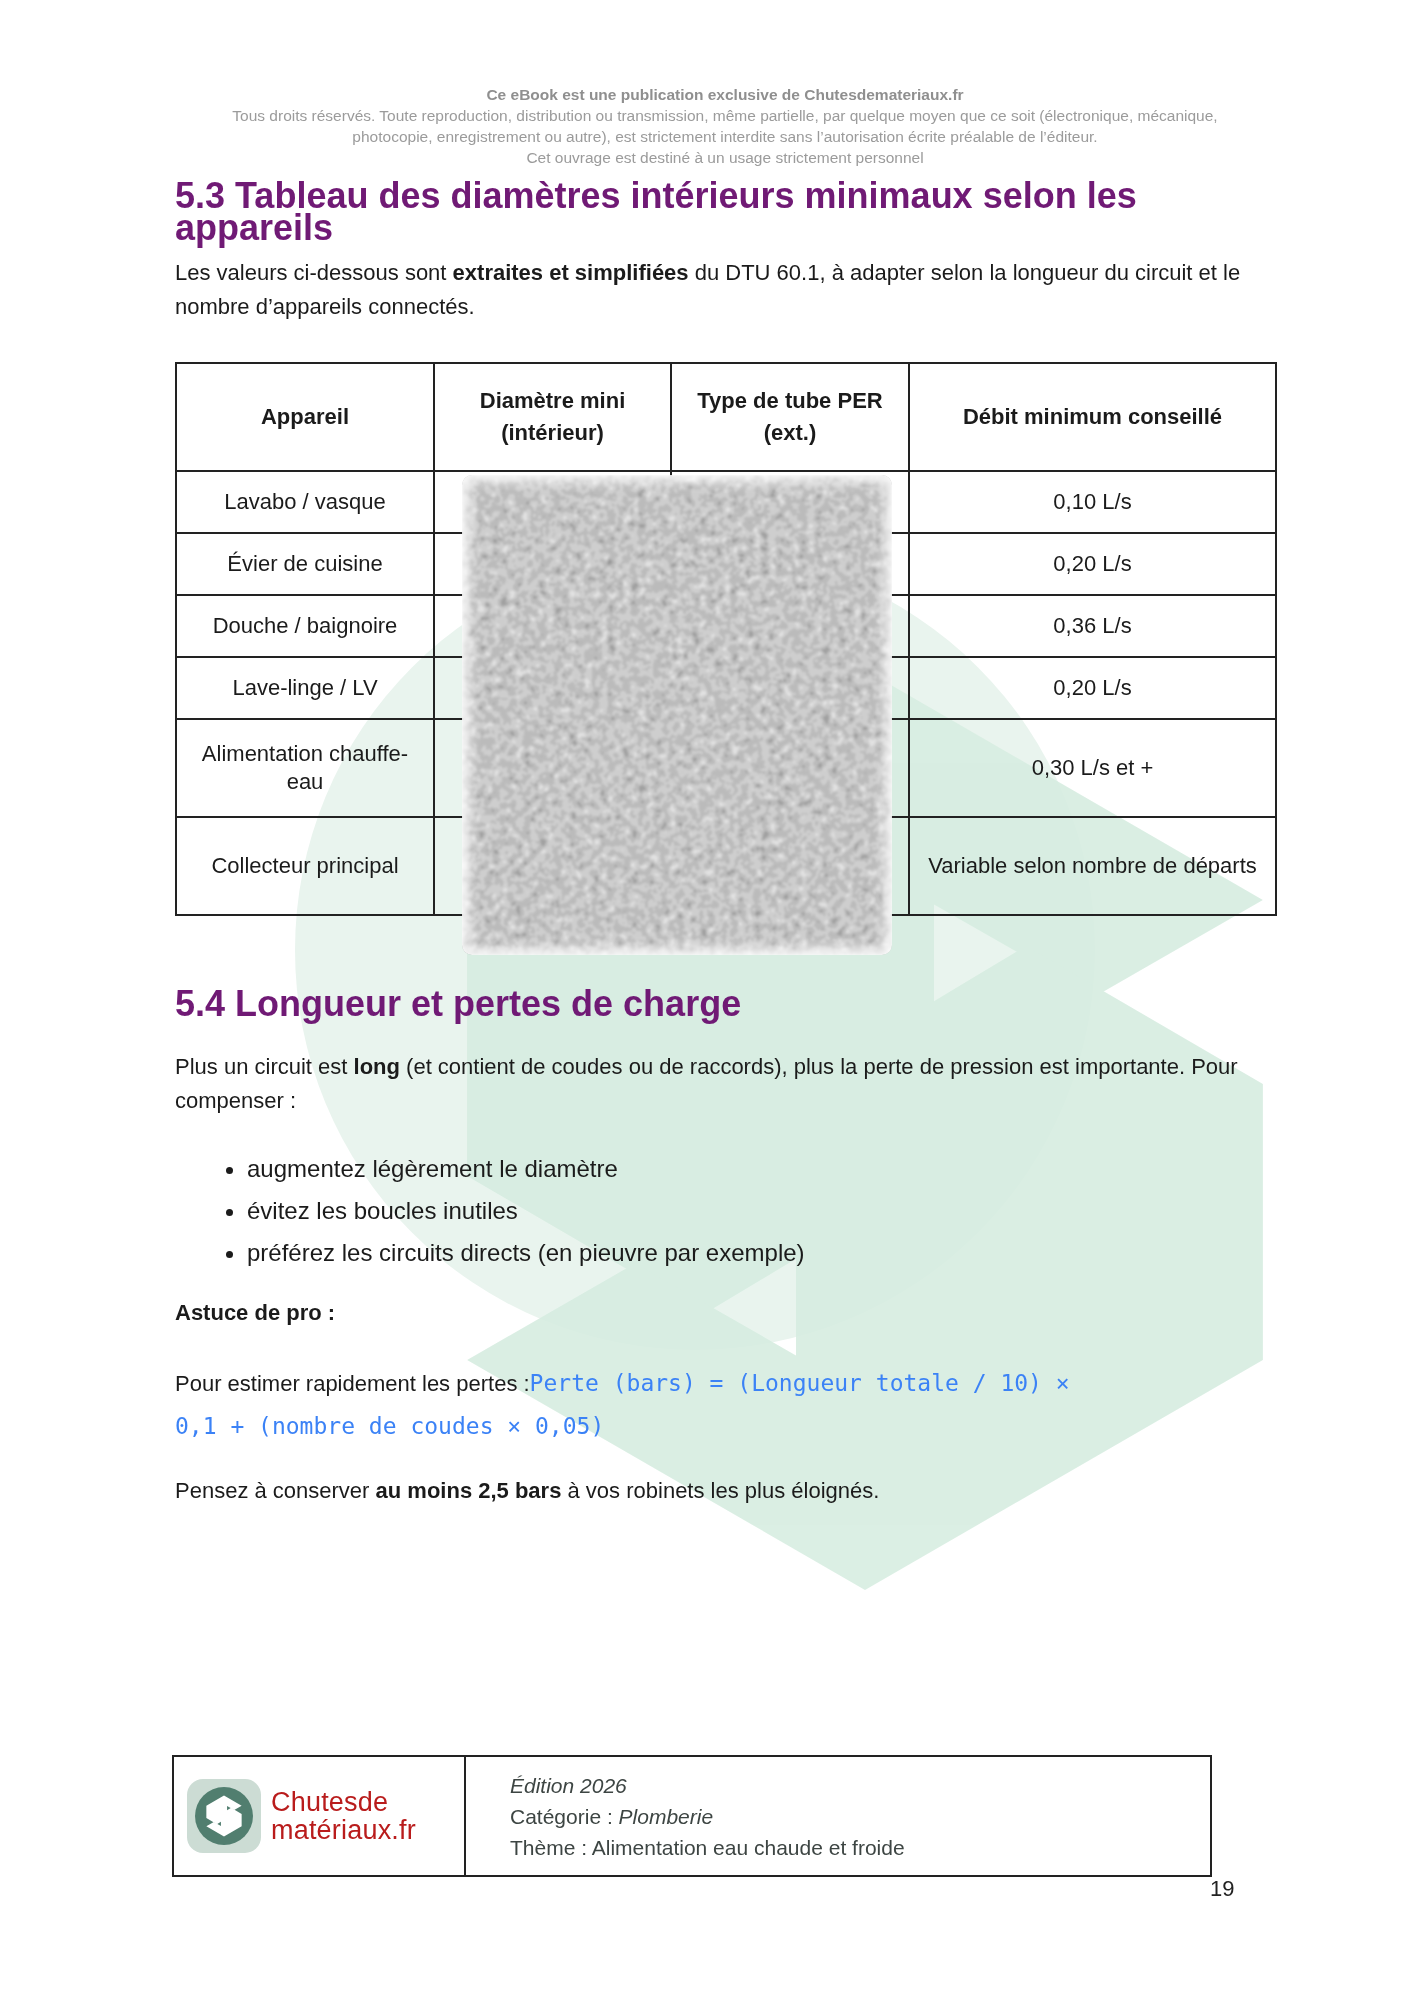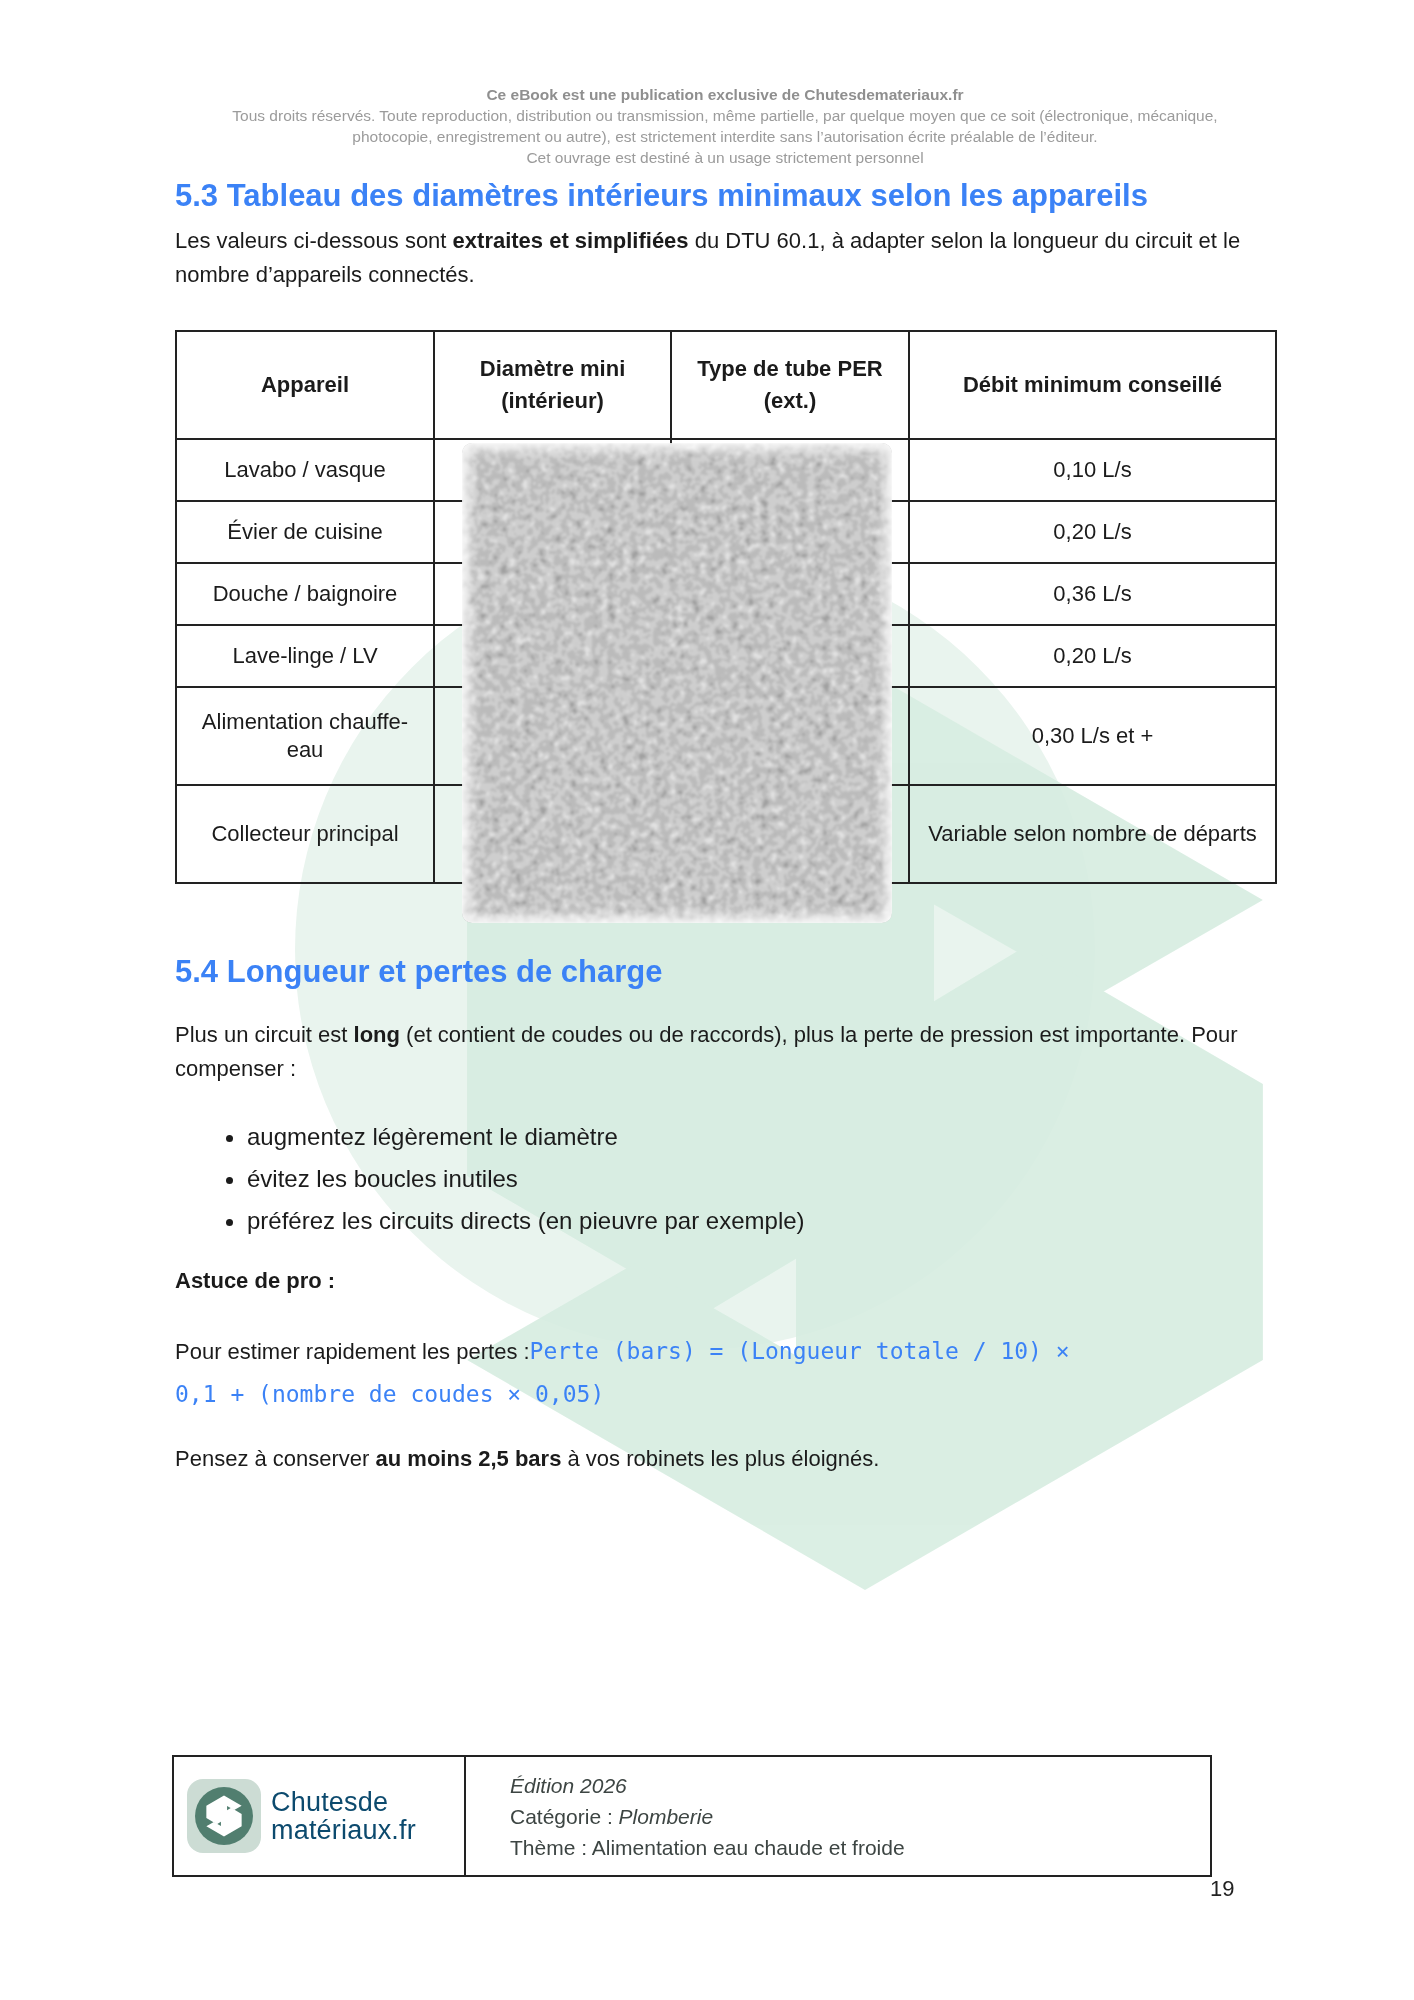--- a/index.html
+++ b/index.html
@@ -13,21 +13,21 @@
   }
   .watermark{position:absolute;left:0;top:0;z-index:0;pointer-events:none;}
   .content{position:relative;z-index:1;padding:0 139px 0 175px;}
 
   
   .disclaimer{margin:84px -40px 0 -40px;text-align:center;color:#9b9b9b;
     font-size:15.5px;line-height:21px;}
   .disclaimer .d1{font-weight:bold;color:#8f8f8f;}
 
   
-  h1{font-size:31px;line-height:32px;font-weight:bold;color:#3b82f6;margin:12px 0 0 0;}
+  h1{font-size:36px;line-height:32px;font-weight:bold;color:#701a75;margin:12px 0 0 0;}
   h1.h54{margin-top:72px;}
   p{margin:0;font-size:22px;line-height:34px;}
   .intro{margin-top:12px;}
   .b{font-weight:bold;}
 
   
   .tablewrap{position:relative;margin-top:38px;width:901px;}
   table{border-collapse:collapse;table-layout:fixed;width:1100px;}
   th,td{border:2px solid #222;font-size:22px;}
   th{font-weight:bold;height:106px;text-align:center;vertical-align:middle;line-height:32px;padding:0 8px;}
@@ -48,21 +48,21 @@
   .formula{margin-top:34px;font-size:22px;line-height:42px;}
   .code{font-family:"DejaVu Sans Mono", monospace;font-size:23px;color:#3b82f6;}
   .exemple{margin-top:38px;line-height:30px;}
   .pensez{margin-top:28px;line-height:30px;}
 
   
   .footerbox{position:absolute;left:172px;top:1755px;width:1040px;height:122px;
     border:2px solid #222;box-sizing:border-box;display:flex;z-index:1;background:transparent;}
   .fb-left{width:292px;border-right:2px solid #222;box-sizing:border-box;
     display:flex;align-items:center;padding-left:13px;}
-  .brand-text{margin-left:10px;color:#0c4a6e;font-size:27px;line-height:28px;letter-spacing:0.2px;}
+  .brand-text{margin-left:10px;color:#b91c1c;font-size:27px;line-height:28px;letter-spacing:0.2px;}
   .fb-right{flex:1;display:flex;flex-direction:column;justify-content:center;
     padding-left:44px;color:#3d4543;font-size:21px;line-height:31px;}
   .it{font-style:italic;}
 
   .pagenum{position:absolute;left:1210px;top:1876px;font-size:22px;color:#222;z-index:1;}
 </style>
 </head>
 <body>
 
 <div class="page">

